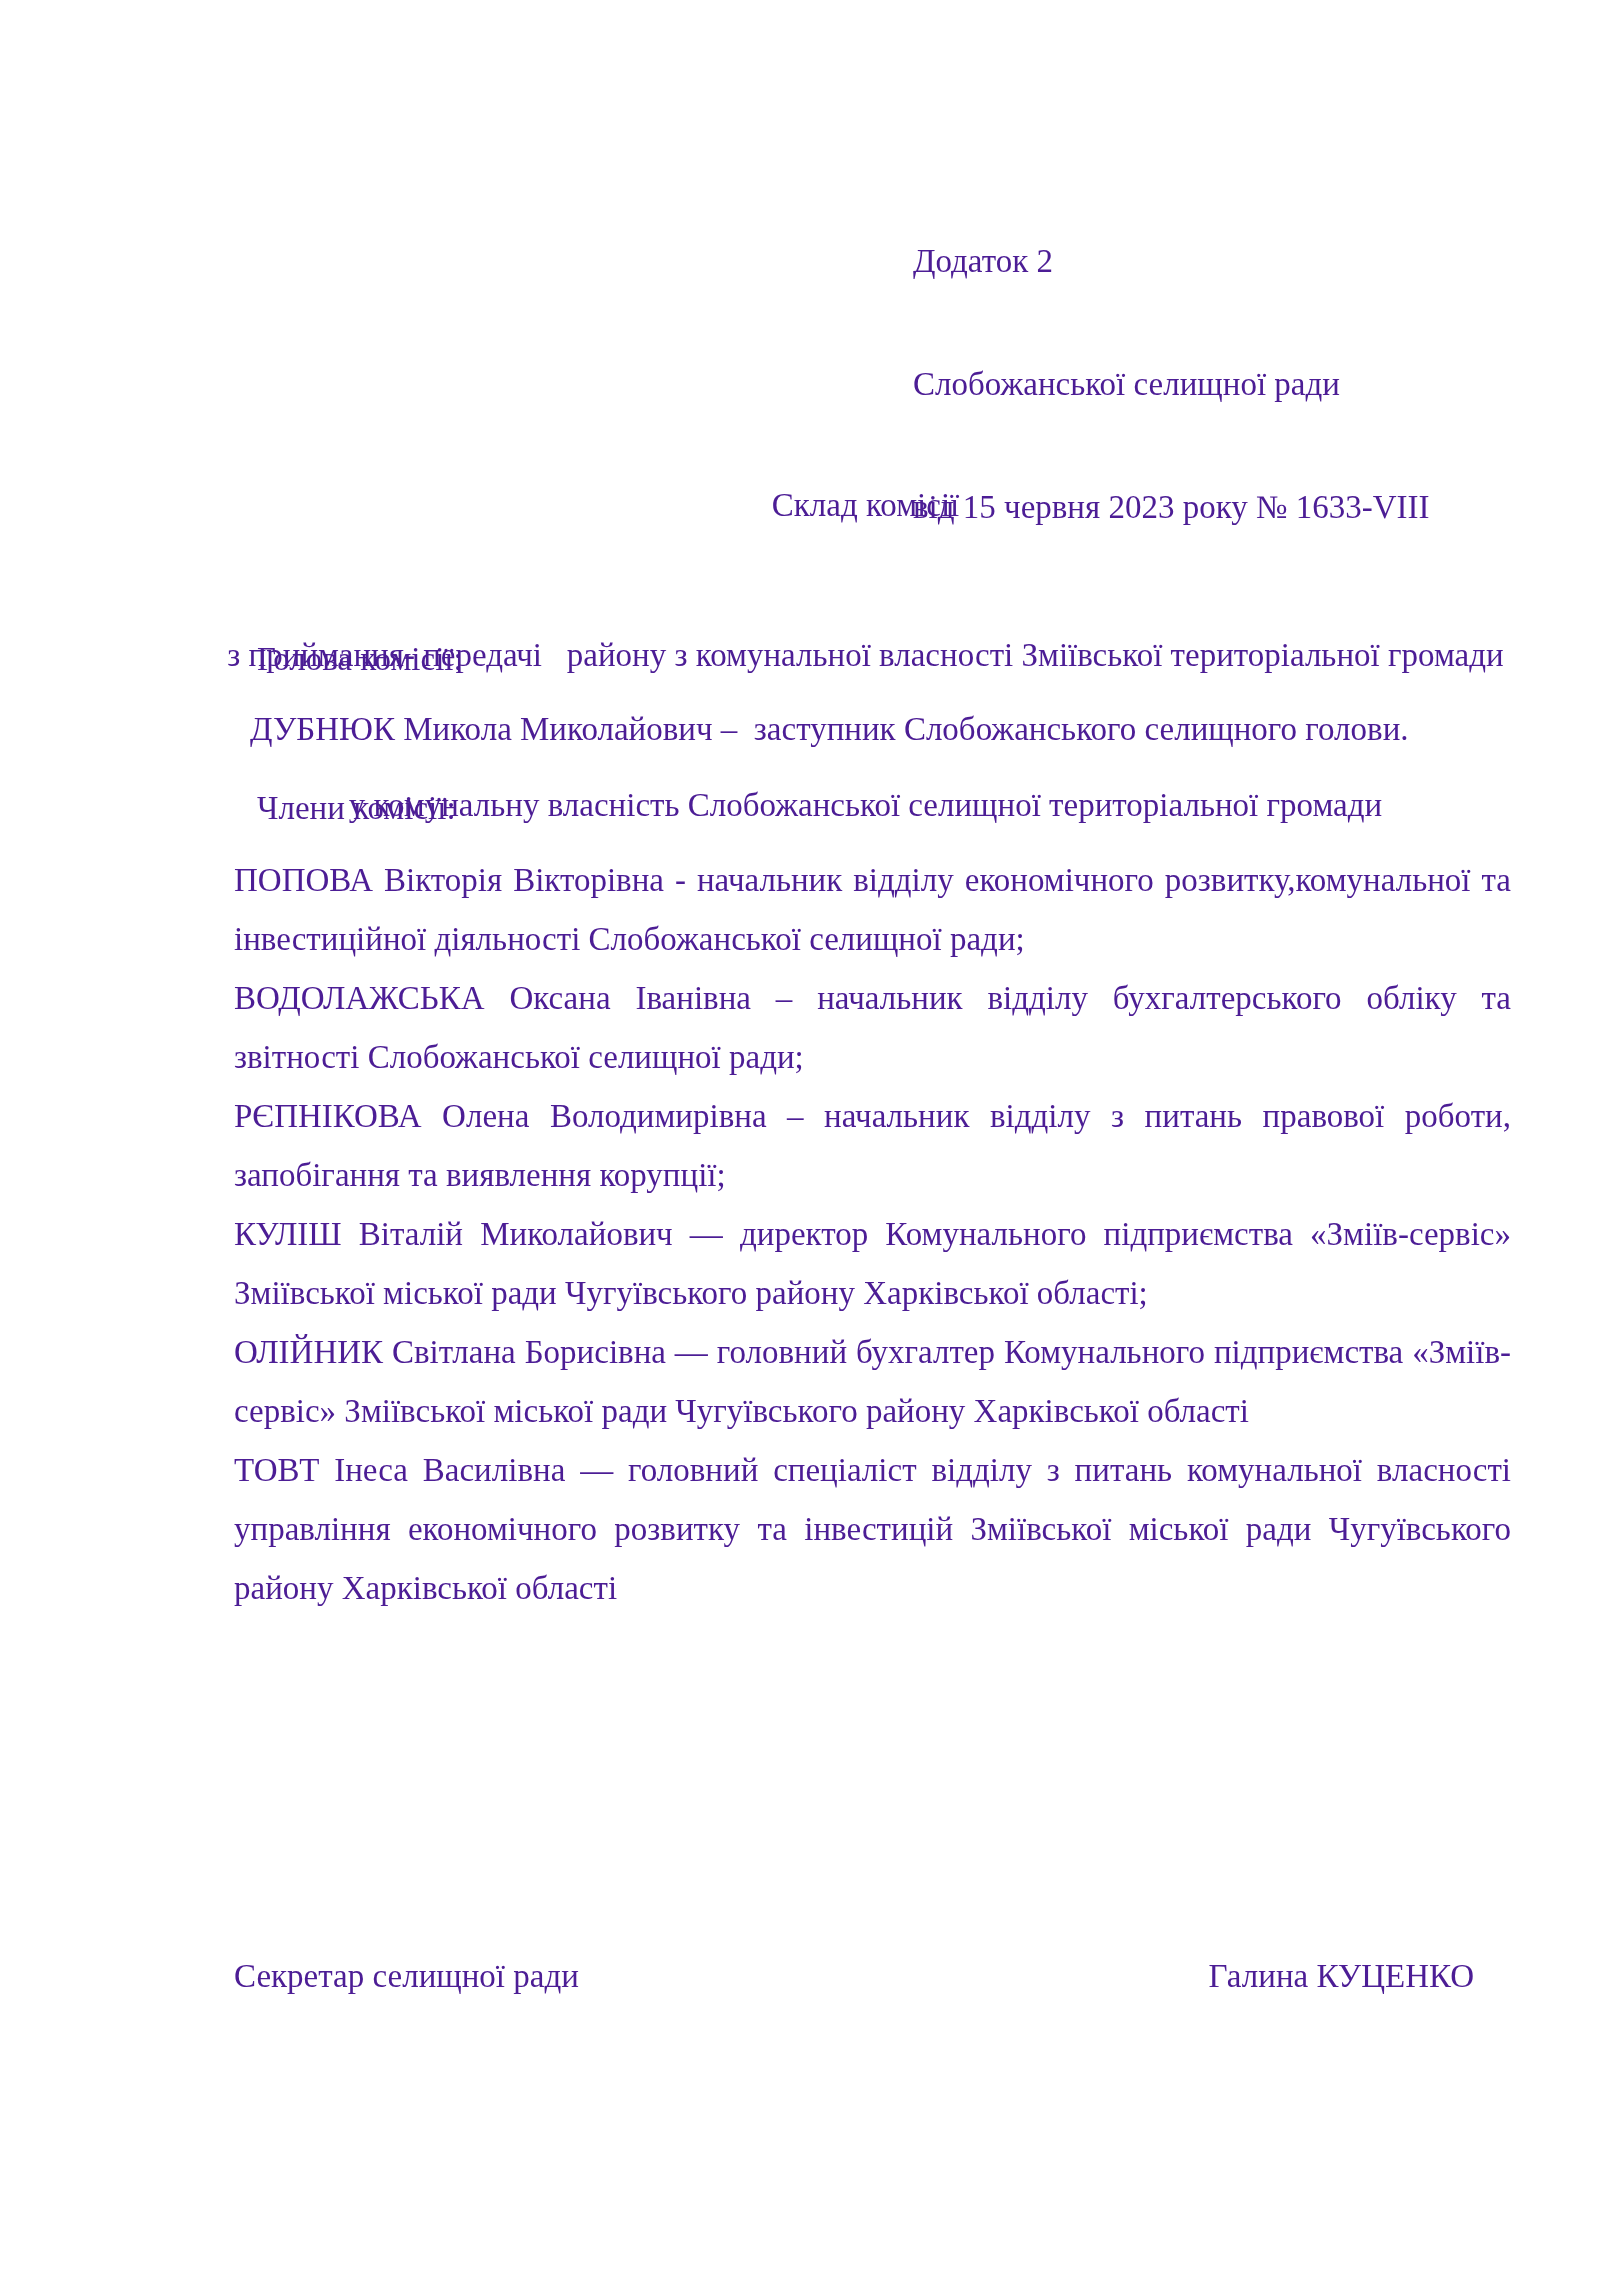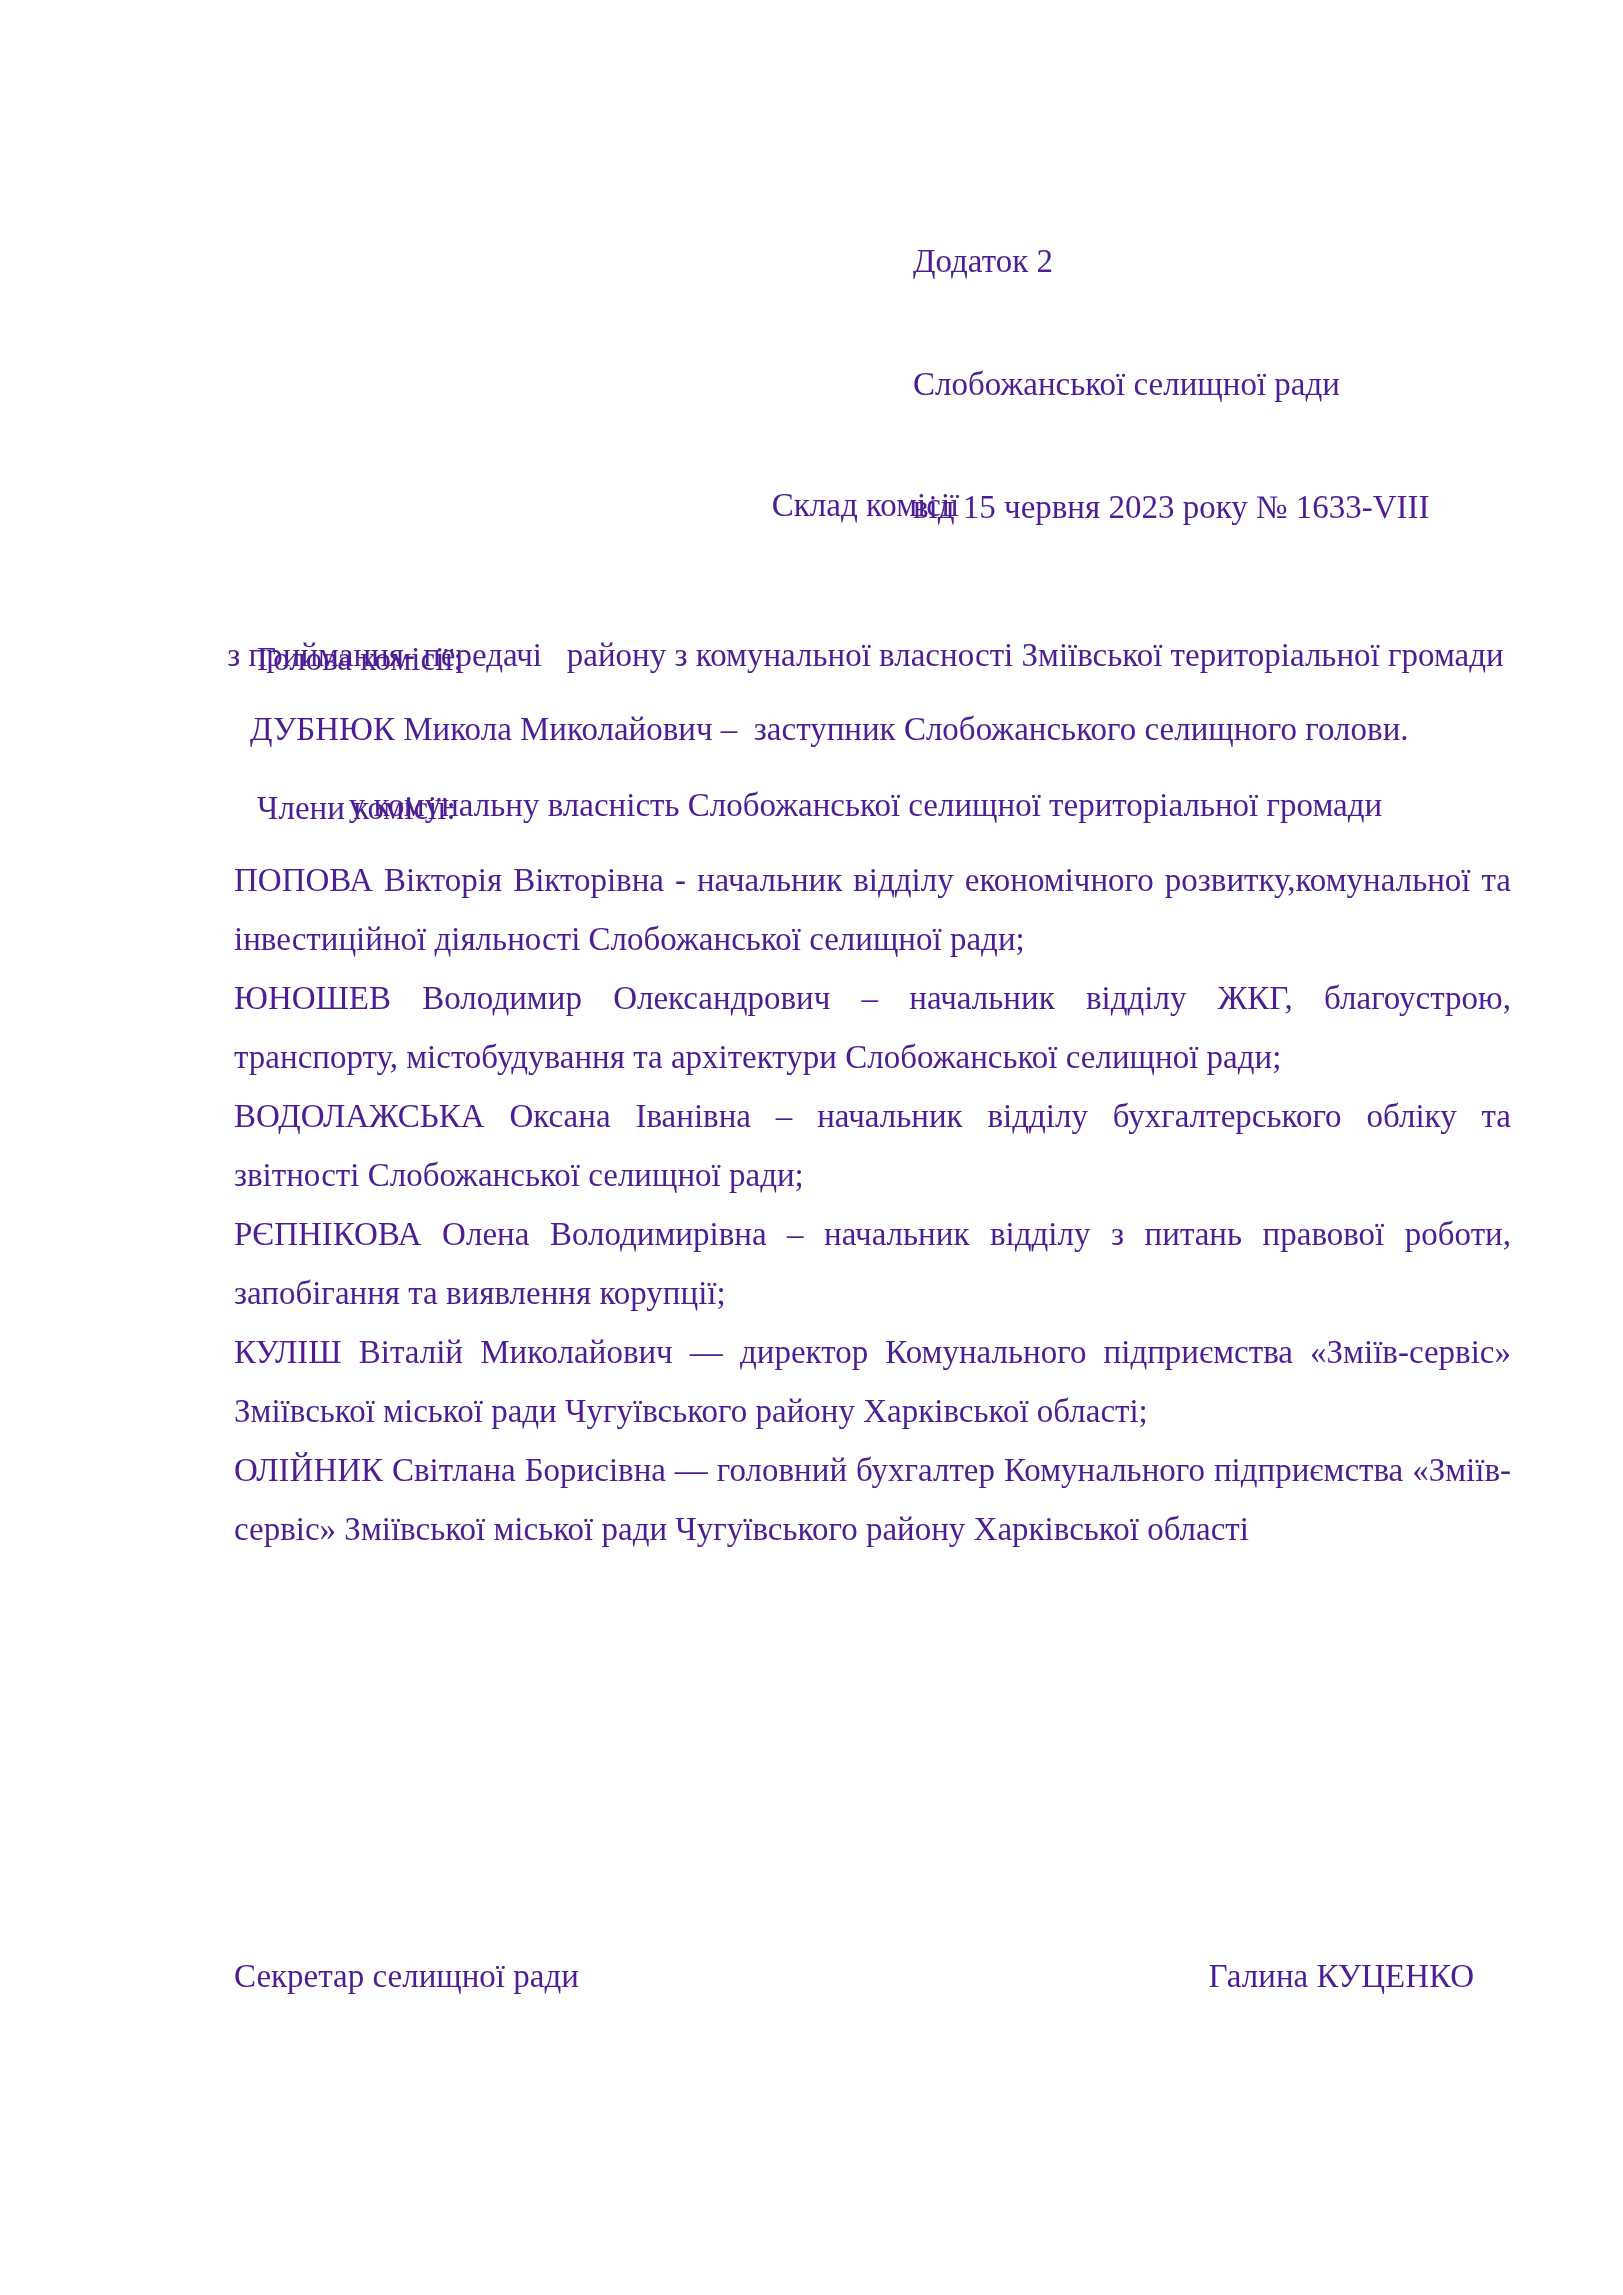--- a/index.html
+++ b/index.html
@@ -89,25 +89,25 @@
   </div>
 
   <div class="label chair-label">Голова комісії:</div>
 
   <div class="chair-line">ДУБНЮК Микола Миколайович –  заступник Слобожанського селищного голови.</div>
 
   <div class="label members-label">Члени комісії:</div>
 
   <div class="members">
     <p class="member">ПОПОВА Вікторія Вікторівна  - начальник відділу  економічного розвитку,комунальної та інвестиційної діяльності Слобожанської селищної ради;</p>
-    <p class="member">ЮНОШЕВ Володимир Олександрович – начальник відділу ЖКГ, благоустрою, транспорту, містобудування та архітектури Слобожанської селищної ради;</p>
     <p class="member">ВОДОЛАЖСЬКА Оксана Іванівна – начальник відділу бухгалтерського обліку та звітності Слобожанської селищної ради;</p>
     <p class="member">РЄПНІКОВА Олена Володимирівна – начальник відділу з питань правової роботи, запобігання та виявлення корупції;</p>
     <p class="member">КУЛІШ Віталій Миколайович — директор Комунального підприємства «Зміїв-сервіс» Зміївської міської ради Чугуївського району Харківської області;</p>
     <p class="member">ОЛІЙНИК Світлана Борисівна — головний бухгалтер Комунального підприємства «Зміїв-сервіс» Зміївської міської ради Чугуївського району Харківської області</p>
+    <p class="member">ТОВТ Інеса Василівна — головний спеціаліст відділу з питань комунальної власності управління економічного розвитку та інвестицій  Зміївської міської ради Чугуївського району Харківської області</p>
   </div>
 
   <div class="signature">
     <span>Секретар селищної ради</span>
     <span>Галина КУЦЕНКО</span>
   </div>
 
 </div>
 
 

